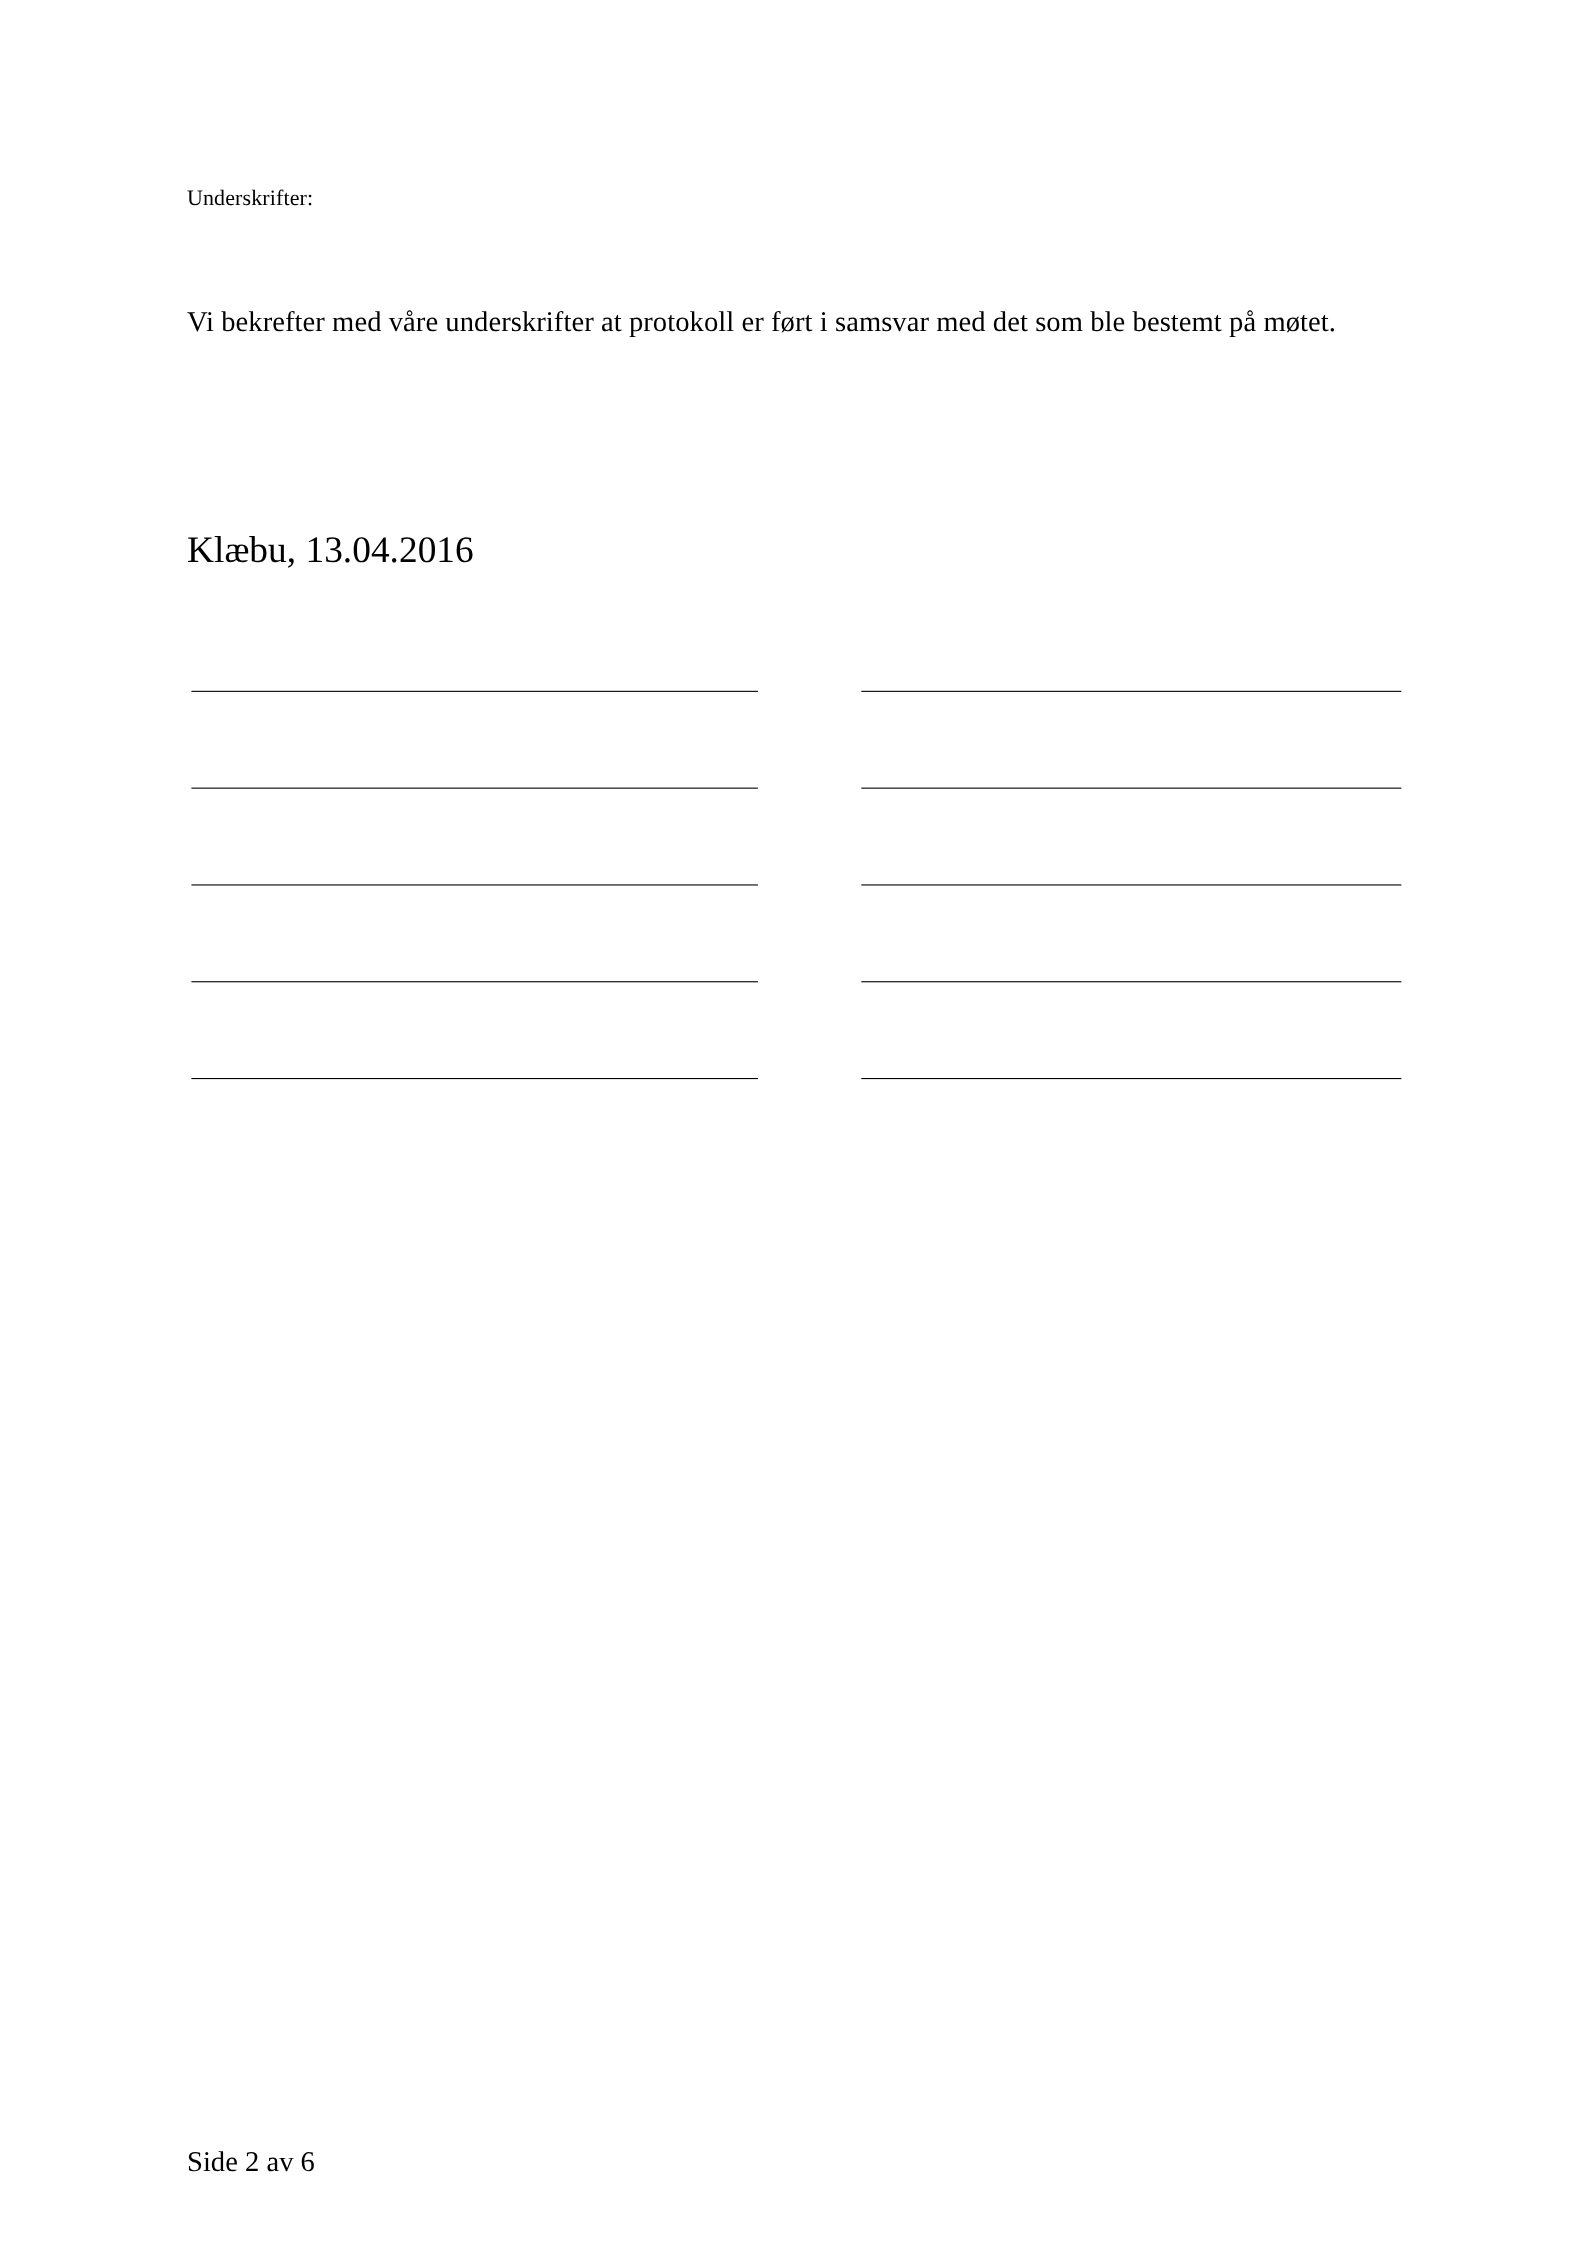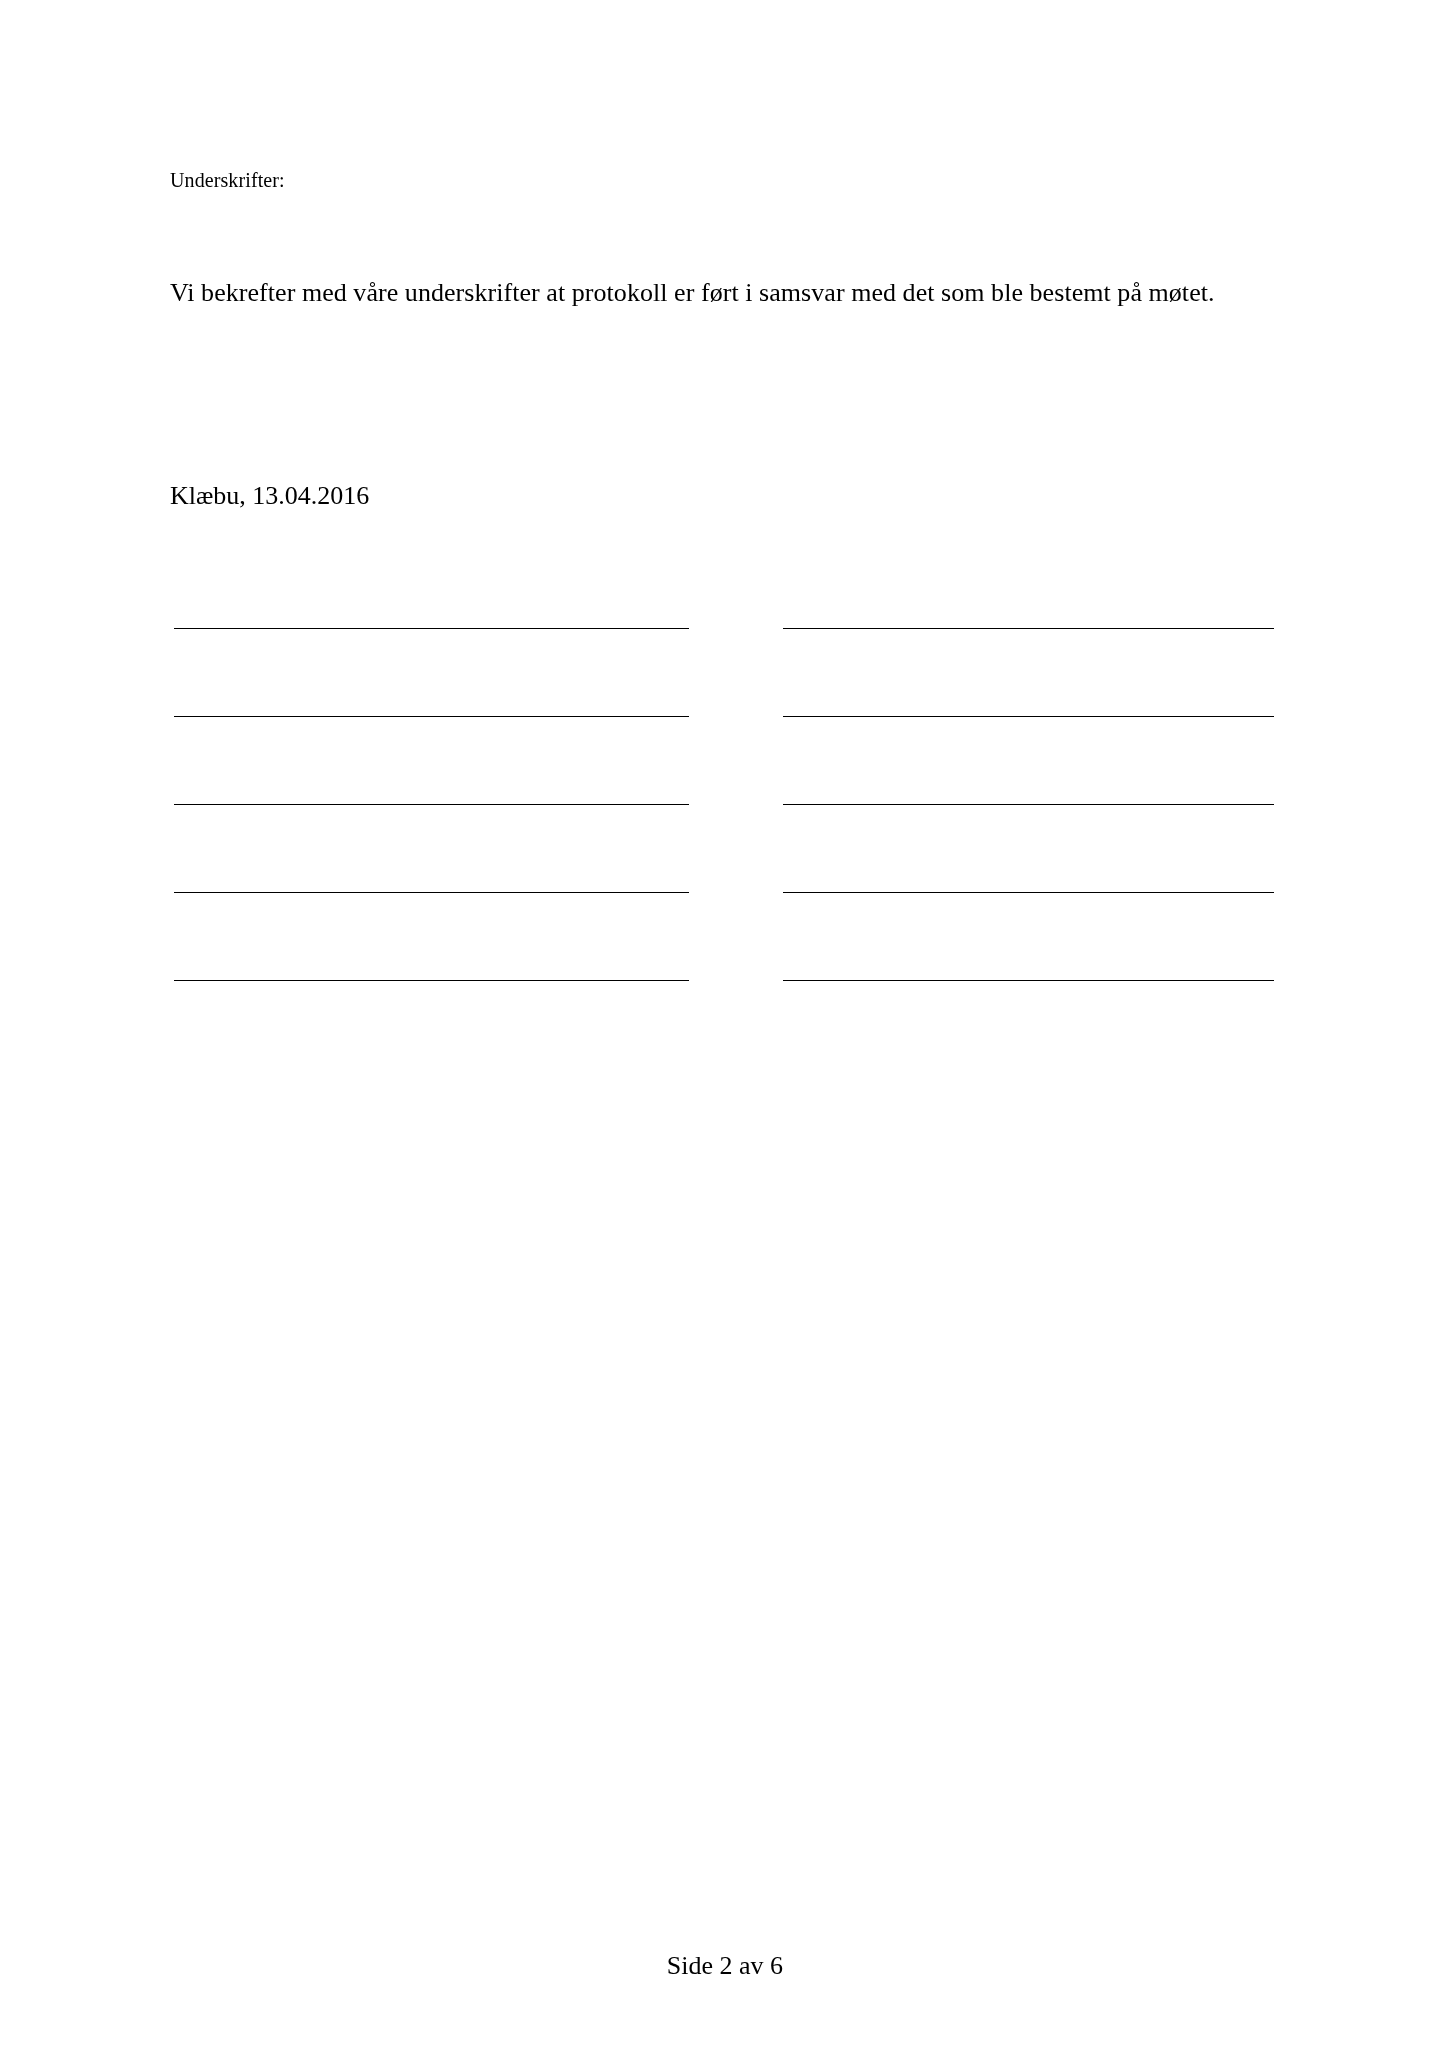--- a/index.html
+++ b/index.html
@@ -40,21 +40,21 @@
     width: 1105px;
     font-size: 26px;
     line-height: 1.35;
     letter-spacing: 0.05px;
     text-align: left;
   }
   .datum {
     position: absolute;
     left: 0;
     top: 480px;
-    font-size: 26px;
+    font-size: 34px;
     line-height: 1.25;
   }
   .signature-grid {
     position: absolute;
     left: 4px;
     top: 628px;
     width: 1100px;
   }
   .sig-row {
     display: flex;
@@ -71,21 +71,21 @@
     margin-right: 94px;
   }
   .sig-line.right {
     width: 492px;
   }
   .footer {
     position: absolute;
     left: 0;
     top: 1951px;
     width: 1110px;
-    text-align: center;
+    text-align: left;
     font-size: 26px;
   }
 </style>
 </head>
 <body>
 
 <div class="page">
   <div class="content">
 
     <div class="heading">Underskrifter:</div>

